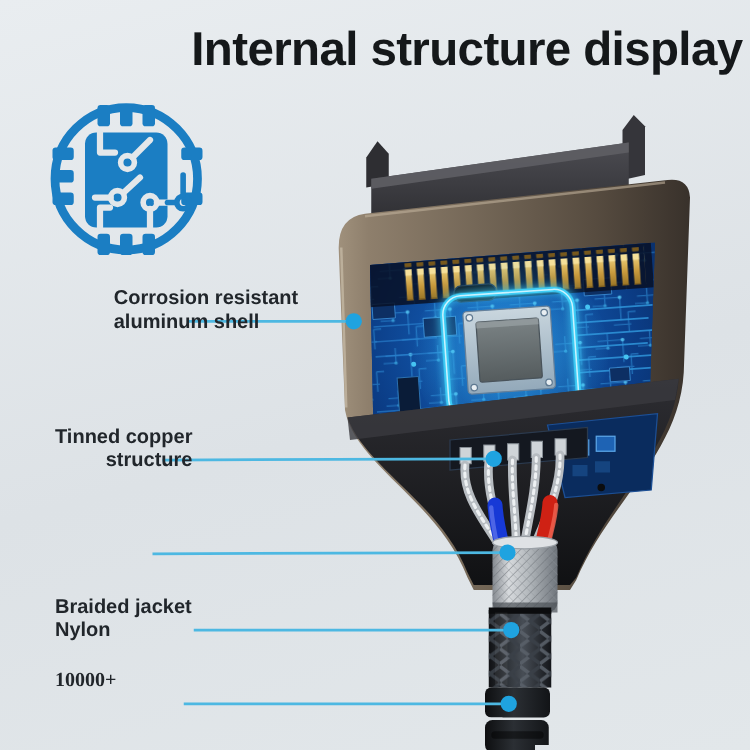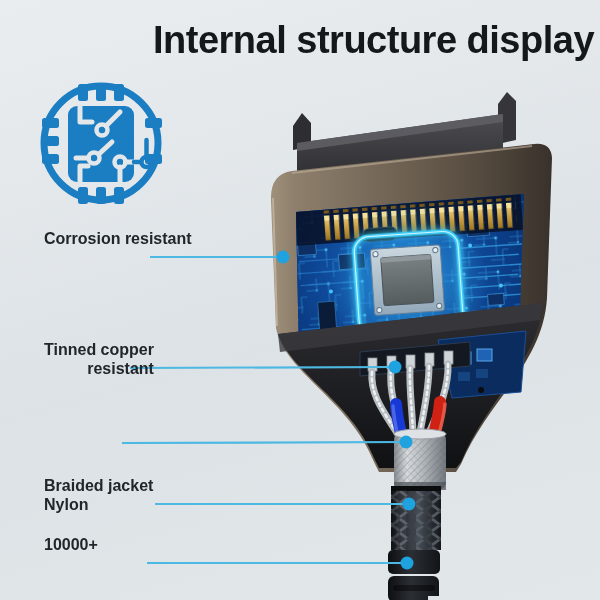--- a/index.html
+++ b/index.html
@@ -13,25 +13,25 @@
     font-size:38px;font-weight:700;letter-spacing:-0.5px;
     color:var(--title-color,#15181a);white-space:nowrap;text-align:right;
   }
   .icon-wrap{position:absolute;left:28px;top:70px;width:148px;height:148px;}
   .label{
     position:absolute;left:44px;
     font-size:16px;line-height:19px;font-weight:700;
     color:var(--label-color,#21262b);white-space:nowrap;
   }
   .label span{display:block;}
-  #lbl0{top:229px;}
+  #lbl0{top:229px;margin-left:47px;}
   #lbl1{top:340px;text-align:right;}
   #lbl2{top:415px;}
   #lbl3{top:476px;}
-  #lbl4{top:535px;}
+  #lbl4{top:535px;font-family:Liberation Serif, serif;}
   .scene{position:absolute;left:0;top:0;width:600px;height:600px;}
 </style>
 </head>
 <body>
 
 <svg class="scene" viewBox="0 0 600 600" aria-hidden="true">
   <defs>
     <linearGradient id="shellG" gradientUnits="userSpaceOnUse" x1="266" y1="250" x2="556" y2="250">
       <stop offset="0" stop-color="#a3947f"></stop>
         <stop offset="0.1" stop-color="#8e7f6c"></stop>
@@ -290,24 +290,25 @@
         <path d="M118.5 86 V70"></path>
       </g>
     </g>
   </svg>
 </div>
 
 <div class="title">Internal structure display</div>
 
 <div class="label" id="lbl0">
   <span>Corrosion resistant</span>
+  <span>aluminum shell</span>
 </div>
 <div class="label" id="lbl1">
   <span>Tinned copper</span>
-  <span>resistant</span>
+  <span>structure</span>
 </div>
 <div class="label" id="lbl2">
 </div>
 <div class="label" id="lbl3">
   <span>Braided jacket</span>
   <span>Nylon</span>
 </div>
 <div class="label" id="lbl4">
   <span>10000+</span>
 </div>

